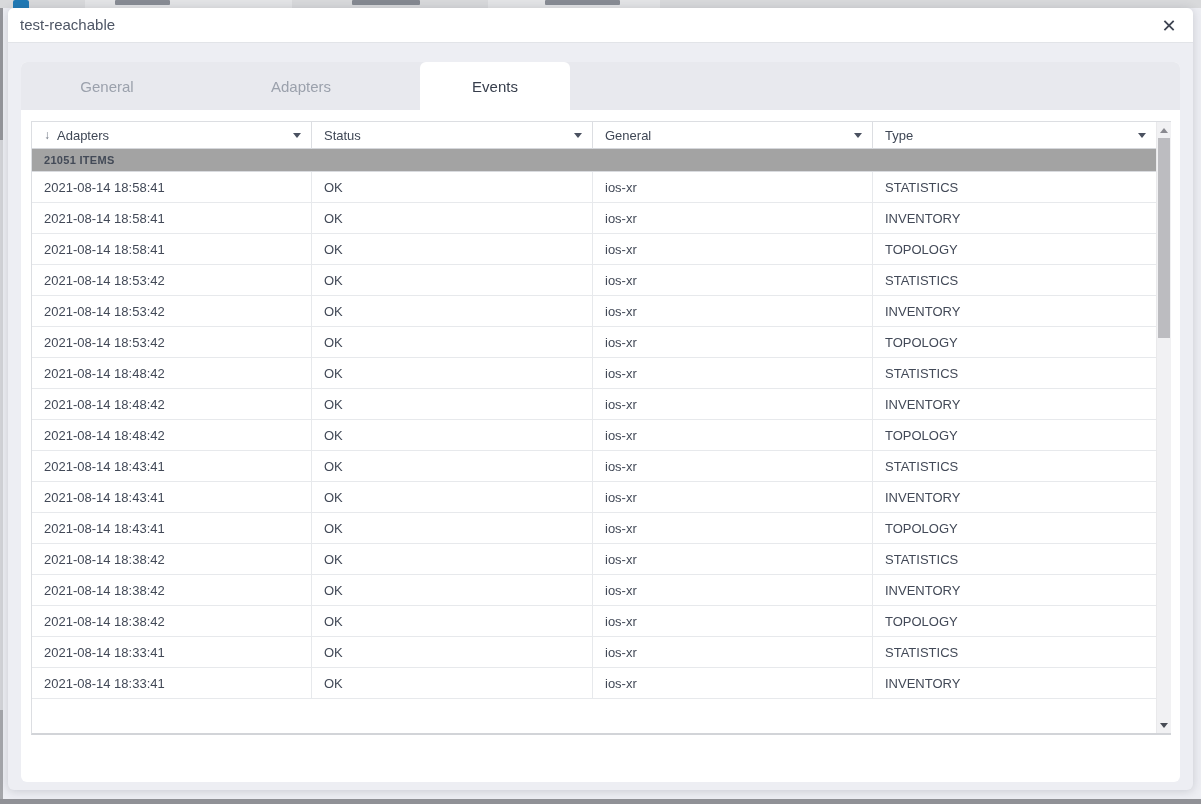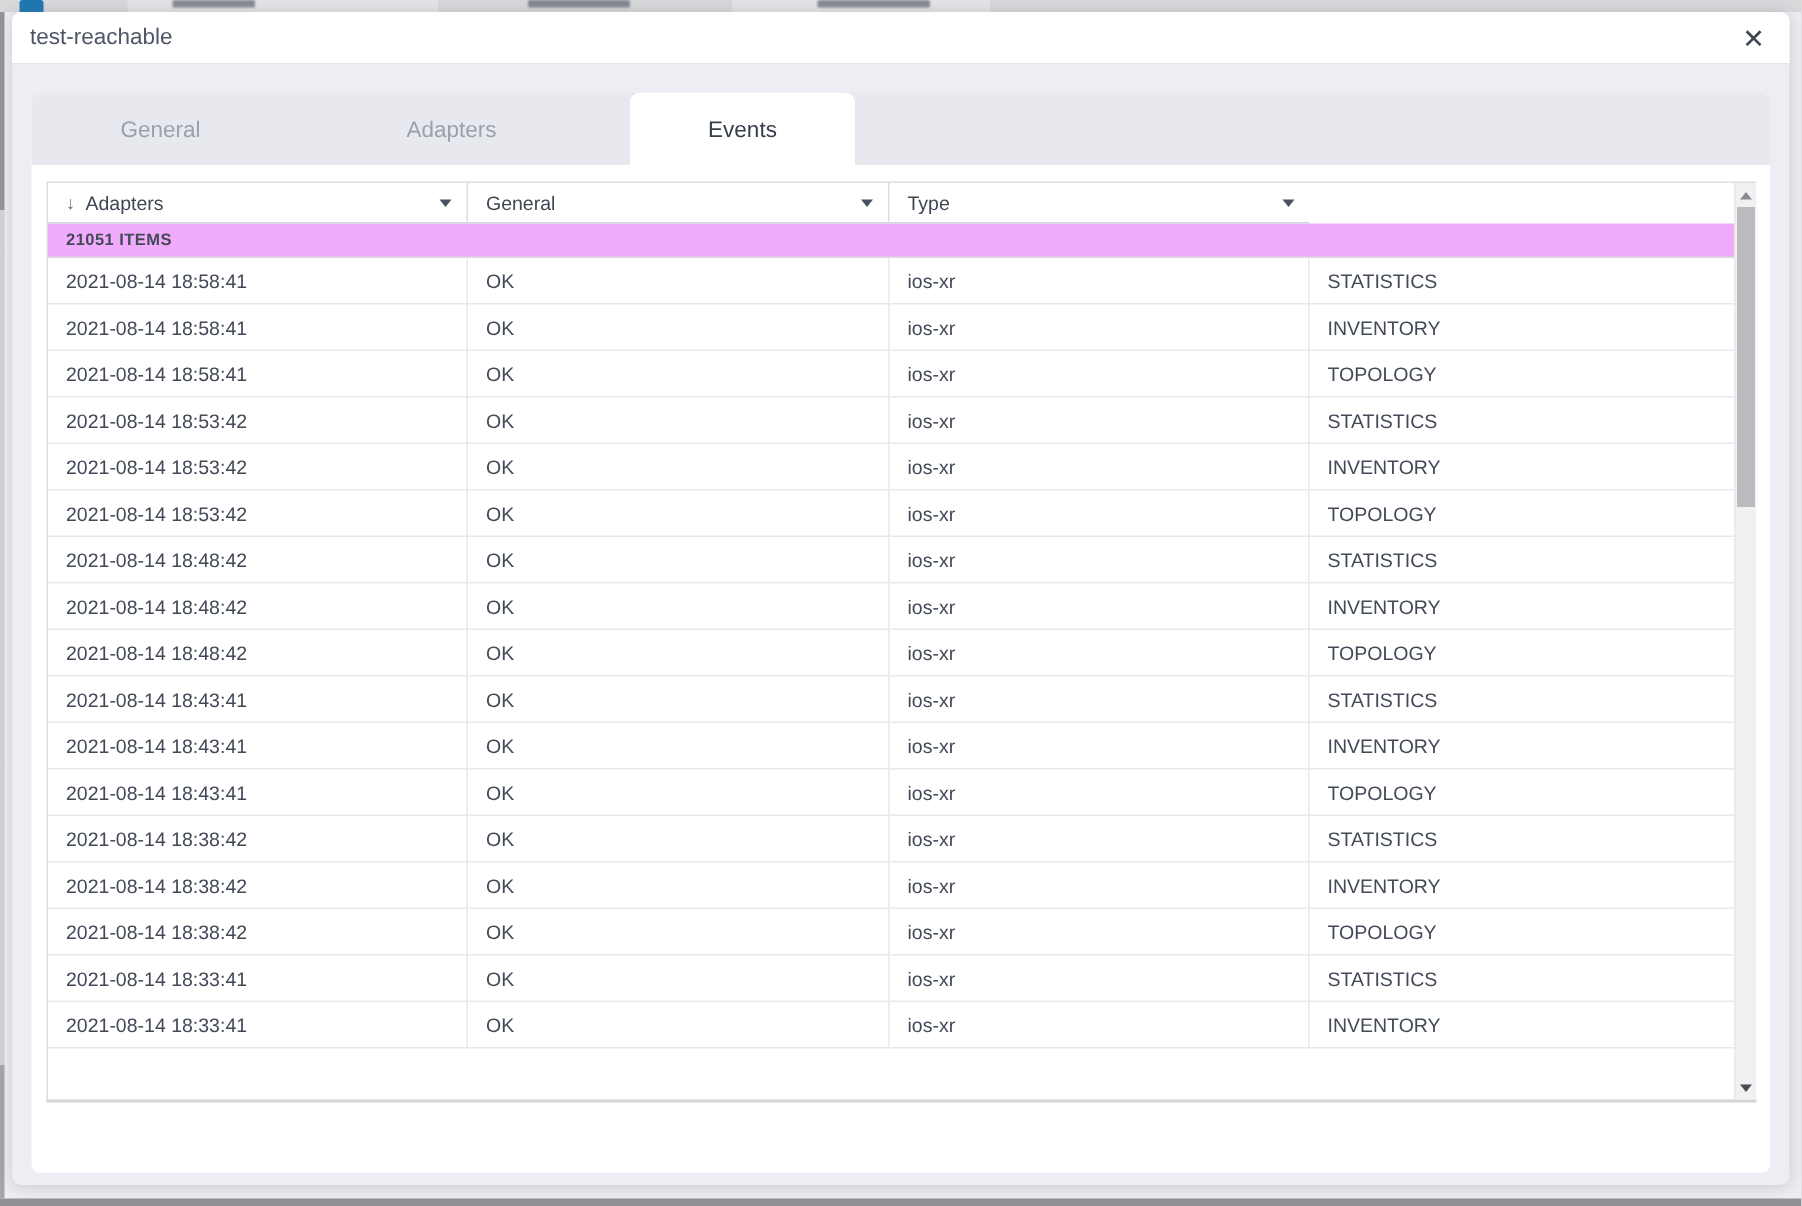--- a/index.html
+++ b/index.html
@@ -37,21 +37,21 @@
   
   .table-wrap { position:absolute; left:10px; top:59px; width:1140px; height:614px;
     border:1px solid #dcdee2; border-right:none; border-bottom:2px solid #d2d4d8; overflow:hidden; }
   .thead { display:grid; grid-template-columns:280px 281px 280px 283px; width:1124px; }
   .th { height:27px; border-right:1px solid #dcdee2; border-bottom:1px solid #d5d7db;
     display:flex; align-items:center; padding:0 10px 0 12px; font-size:13px; color:#3f4755; cursor:pointer; }
   .th .label { margin-right:auto; }
   .sort-arrow { font-size:12px; color:#6d7480; margin-right:7px; }
   .caret { width:0; height:0; border-left:4px solid transparent; border-right:4px solid transparent;
     border-top:5px solid #4a5160; margin-left:8px; cursor:pointer; }
-  .items-row { width:1124px; height:23px; background:#f0abfc; border-bottom:1px solid #d9dbdf;
+  .items-row { width:1124px; height:23px; background:#a3a3a3; border-bottom:1px solid #d9dbdf;
     display:flex; align-items:center; padding-left:12px; font-size:11px; font-weight:bold;
     color:#434a57; letter-spacing:.3px; }
   .tbody { width:1124px; }
   .tr { display:grid; grid-template-columns:280px 281px 280px 283px; height:31px; background:#fff; cursor:default; }
   .td { border-right:1px solid #e7e9ec; border-bottom:1px solid #e7e9ec; display:flex;
     align-items:center; padding:0 12px; font-size:13px; color:#424957; white-space:nowrap; overflow:hidden; }
 
   
   .scrollbar { position:absolute; right:0; top:0; width:15px; height:611px; background:#f1f1f3; border-left:1px solid #e9e9eb; }
   .scroll-btn { position:absolute; left:0; width:14px; height:16px; display:flex; align-items:center; justify-content:center; cursor:pointer; }
@@ -95,20 +95,24 @@
 
       <div class="table-wrap">
 
         <div class="thead">
           <div class="th">
             <span class="sort-arrow">↓</span>
             <span class="label">Adapters</span>
             <span class="caret"></span>
           </div>
           <div class="th">
+            <span class="label">Status</span>
+            <span class="caret"></span>
+          </div>
+          <div class="th">
             <span class="label">General</span>
             <span class="caret"></span>
           </div>
           <div class="th" style="border-right:none;">
             <span class="label">Type</span>
             <span class="caret"></span>
           </div>
         </div>
 
         <div class="items-row">

